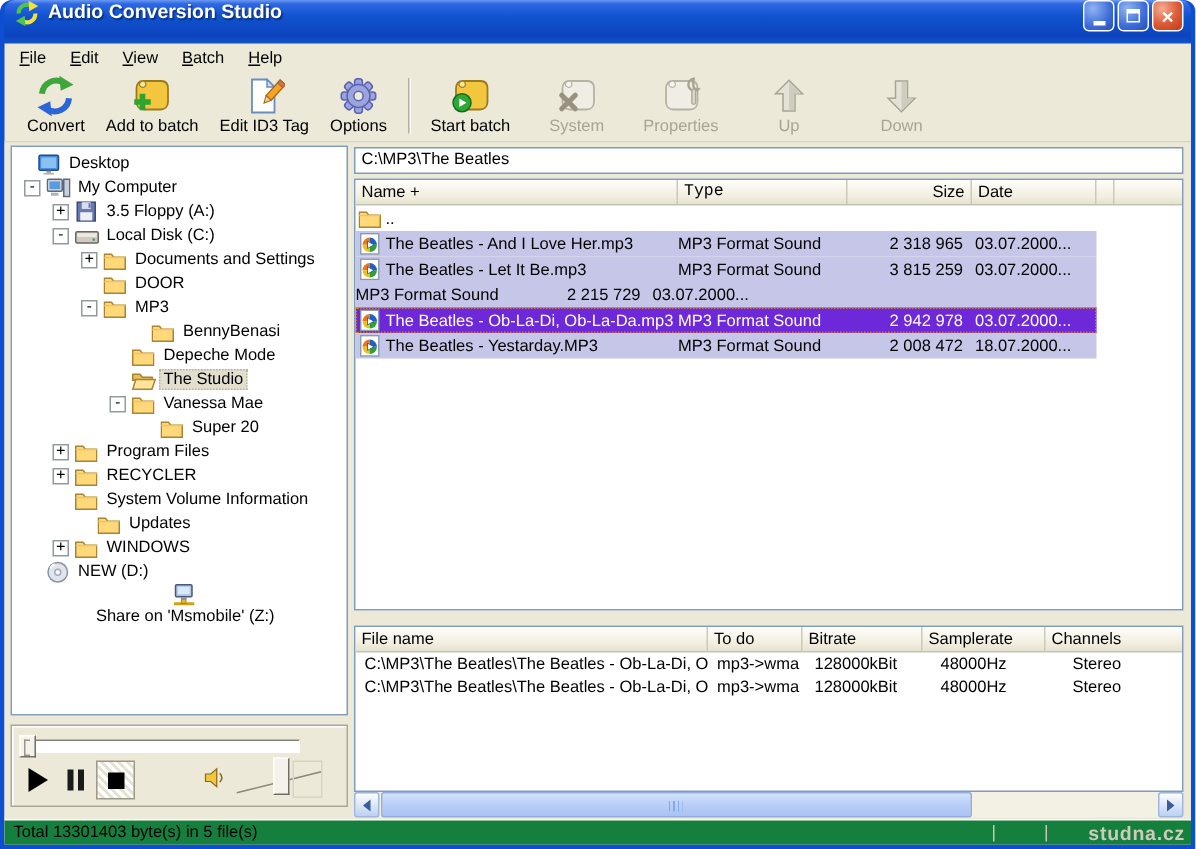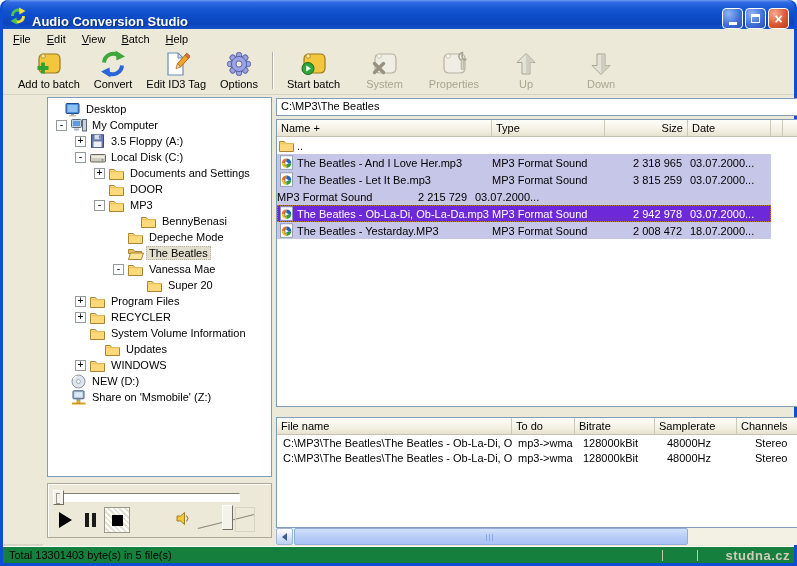--- a/index.html
+++ b/index.html
@@ -1,20 +1,20 @@
 <!DOCTYPE html>
 <html><head>
 <meta charset="utf-8">
 <style>
   html,body{margin:0;padding:0;background:#fff;}
   *{box-sizing:border-box;}
   .window{position:relative;width:797px;height:566px;background:#0E4FD2;padding:0 3px 3px;
     border-radius:8px 8px 0 0;font-family:"Liberation Sans",sans-serif;overflow:hidden;}
   
-  .titlebar{height:29px;display:flex;align-items:flex-end;padding:0 5px 0 6px;border-radius:7px 7px 0 0;
+  .titlebar{height:29px;display:flex;align-items:flex-start;padding:0 5px 0 6px;border-radius:7px 7px 0 0;
     background:linear-gradient(180deg,#6A9AF2 0%,#2E68E2 9%,#1152CE 38%,#0C44BE 82%,#1453CA 100%);}
   .title-text{color:#fff;font-weight:bold;font-size:13px;margin-left:5px;flex:1;
     text-shadow:1px 1px 1px #0A2E7A;white-space:nowrap;}
   .win-btn{width:21px;height:21px;margin-left:2px;border:1px solid #fff;border-radius:4px;
     display:flex;align-items:center;justify-content:center;flex:none;}
   .btn-blue{background:radial-gradient(circle at 30% 25%,#8FB4F4,#3D6CD8 60%,#274FB8);}
   .btn-close{background:radial-gradient(circle at 30% 25%,#F4AC92,#DC5936 55%,#BE3A18);}
   .glyph-min{width:8px;height:3px;background:#fff;margin-top:9px;}
   .glyph-max{width:9px;height:9px;border:1px solid #fff;border-top-width:3px;}
   .glyph-close{color:#fff;font-weight:bold;font-size:14px;line-height:14px;}
@@ -24,21 +24,21 @@
   .menu-item{padding:2px 8px;cursor:default;}
   
   .toolbar{height:47px;display:flex;align-items:flex-start;padding:1px 0 0 8px;flex:none;
     border-bottom:1px solid #D8D4C4;}
   .tb-btn{display:flex;flex-direction:column;align-items:center;padding:1px 7px 0;font-size:11px;
     color:#000;white-space:nowrap;}
   .tb-btn.disabled{color:#A9A592;}
   .tb-icon{width:28px;height:28px;}
   .tb-sep{width:1px;align-self:stretch;margin:3px 7px 5px;background:#B4B0A0;box-shadow:1px 0 0 #fff;flex:none;}
   
-  .content{flex:1;position:relative;background:#ECE9D8;margin-left:40px;}
+  .content{flex:1;position:relative;background:#ECE9D8;}
   .panel{position:absolute;background:#fff;border:1px solid #7F9DB9;}
   #tree-panel{left:4px;top:2px;width:225px;height:380px;overflow:hidden;font-size:11px;padding-top:3px;}
   .tree-row{height:16px;display:flex;align-items:center;white-space:nowrap;}
   .tree-expander{width:11px;height:11px;border:1px solid #919B9C;background:#fff;font-size:10px;
     line-height:8px;text-align:center;margin-right:3px;flex:none;font-family:"DejaVu Sans Mono",monospace;}
   .tree-spacer{width:14px;flex:none;}
   .tree-icon{width:17px;height:15px;margin-right:2px;flex:none;display:flex;align-items:center;justify-content:center;}
   .tree-label{padding:1px 3px;line-height:12px;}
   .tree-label.selected{background:#E3DFCE;outline:1px dotted #B8B49E;outline-offset:-1px;}
   
@@ -135,34 +135,34 @@
         <span class="menu-item"><u>F</u>ile</span>
         <span class="menu-item"><u>E</u>dit</span>
         <span class="menu-item"><u>V</u>iew</span>
         <span class="menu-item"><u>B</u>atch</span>
         <span class="menu-item"><u>H</u>elp</span>
       </div>
 
     <div class="toolbar" id="toolbar">
         <div class="tb-btn">
           <div class="tb-icon"><svg width="28" height="28" viewBox="0 0 28 28" xmlns="http://www.w3.org/2000/svg">
-              <path d="M8.5 4 C5.5 4 4 6 4 9 L4 18 C4 21 6 23 9 23 L20 23 C23 23 25 21 25 18 L25 9 C25 6 23.5 4 20.5 4 Z" fill="#F2C73E" stroke="#9A7A1E" stroke-width="1.2"></path>
-              <path d="M8.5 4 C10.5 4.6 11 7 9.2 8 C7.2 8.8 5.2 7 6.2 5.2 C6.8 4.3 7.6 4 8.5 4 Z" fill="#FBE89A" stroke="#9A7A1E" stroke-width=".8"></path>
-              <path d="M8 12.5 V23.5 M2.5 18 H13.5" stroke="#2FA32F" stroke-width="3.8"></path>
-            </svg></div>
-          <div class="tb-label">Add to batch</div>
-        </div>
-        <div class="tb-btn">
-          <div class="tb-icon"><svg width="28" height="28" viewBox="0 0 28 28" xmlns="http://www.w3.org/2000/svg">
               <path d="M5 12.5 A9.5 9.5 0 0 1 19.5 5.2" fill="none" stroke="#3FA63C" stroke-width="4"></path>
               <polygon points="16.5,0.5 26,6.5 17.5,10.5" fill="#3FA63C"></polygon>
               <path d="M23 15.5 A9.5 9.5 0 0 1 8.5 22.8" fill="none" stroke="#2A66D8" stroke-width="4"></path>
               <polygon points="11.5,27.5 2,21.5 10.5,17.5" fill="#2A66D8"></polygon>
             </svg></div>
           <div class="tb-label">Convert</div>
+        </div>
+        <div class="tb-btn">
+          <div class="tb-icon"><svg width="28" height="28" viewBox="0 0 28 28" xmlns="http://www.w3.org/2000/svg">
+              <path d="M8.5 4 C5.5 4 4 6 4 9 L4 18 C4 21 6 23 9 23 L20 23 C23 23 25 21 25 18 L25 9 C25 6 23.5 4 20.5 4 Z" fill="#F2C73E" stroke="#9A7A1E" stroke-width="1.2"></path>
+              <path d="M8.5 4 C10.5 4.6 11 7 9.2 8 C7.2 8.8 5.2 7 6.2 5.2 C6.8 4.3 7.6 4 8.5 4 Z" fill="#FBE89A" stroke="#9A7A1E" stroke-width=".8"></path>
+              <path d="M8 12.5 V23.5 M2.5 18 H13.5" stroke="#2FA32F" stroke-width="3.8"></path>
+            </svg></div>
+          <div class="tb-label">Add to batch</div>
         </div>
         <div class="tb-btn">
           <div class="tb-icon"><svg width="28" height="28" viewBox="0 0 28 28" xmlns="http://www.w3.org/2000/svg">
               <path d="M6 3 h10 l5 5 v17 h-15 z" fill="#FFFFFF" stroke="#6A8CC0" stroke-width="1.2"></path>
               <path d="M16 3 l5 5 h-5 z" fill="#CADAF2" stroke="#6A8CC0"></path>
               <g transform="rotate(42 19 13)">
                 <rect x="16.8" y="2" width="4.6" height="14" fill="#F5A42A" stroke="#A86A14" stroke-width=".9"></rect>
                 <path d="M16.8 16 h4.6 l-2.3 4.6 z" fill="#EED3A8" stroke="#A86A14" stroke-width=".7"></path>
                 <rect x="16.8" y="2" width="4.6" height="2.6" fill="#D86A6A" stroke="#A86A14" stroke-width=".7"></rect>
               </g>
@@ -326,21 +326,21 @@
             <span class="tree-label">Depeche Mode</span>
           </div>
           <div class="tree-row" style="padding-left: 65px;">
             <span class="tree-spacer"></span>
             <span class="tree-icon">
               <svg width="16" height="13" viewBox="0 0 16 13" xmlns="http://www.w3.org/2000/svg">
                 <path d="M0.5 2.5 h4.8 l1.6 2 h6.6 v2 h-13 z" fill="#E8BE5E" stroke="#A98432"></path>
                 <path d="M2.5 6 h13 l-2.2 6.5 h-12.8 z" fill="#FFE49A" stroke="#A98432"></path>
               </svg>
             </span>
-            <span class="tree-label selected">The Beatles</span>
+            <span class="tree-label selected">The Studio</span>
           </div>
           <div class="tree-row" style="padding-left: 65px;">
             <span class="tree-expander">-</span>
             <span class="tree-icon">
               <svg width="15" height="13" viewBox="0 0 15 13" xmlns="http://www.w3.org/2000/svg">
                 <path d="M0.5 2.5 h4.8 l1.6 2 h7.6 v8 h-14 z" fill="#FFD87A" stroke="#A98432"></path>
                 <path d="M0.5 4.7 h14" stroke="#EFC35E"></path>
               </svg>
             </span>
             <span class="tree-label">Vanessa Mae</span>
@@ -409,21 +409,21 @@
             <span class="tree-spacer"></span>
             <span class="tree-icon">
               <svg width="15" height="15" viewBox="0 0 15 15" xmlns="http://www.w3.org/2000/svg">
                 <circle cx="7.5" cy="7.5" r="6.5" fill="#E0E4EC" stroke="#8A92A2"></circle>
                 <circle cx="7.5" cy="7.5" r="2" fill="#F8F8FC" stroke="#A2AAB8"></circle>
                 <path d="M2.5 5 A6 6 0 0 1 5.5 2" stroke="#FFF" stroke-width="1.3" fill="none"></path>
               </svg>
             </span>
             <span class="tree-label">NEW (D:)</span>
           </div>
-          <div class="tree-row" style="padding-left: 8px;">
+          <div class="tree-row" style="padding-left: 8px; flex-direction: column;">
             <span class="tree-spacer"></span>
             <span class="tree-icon">
               <svg width="16" height="15" viewBox="0 0 16 15" xmlns="http://www.w3.org/2000/svg">
                 <rect x="2" y="0.8" width="11" height="8" rx="0.8" fill="#AEC2DC" stroke="#4A5A7A"></rect>
                 <rect x="3.5" y="2.2" width="8" height="5" fill="#D8EAF8"></rect>
                 <rect x="5.5" y="9" width="4" height="1.6" fill="#8A96A6"></rect>
                 <path d="M1 13.5 h13.5" stroke="#D4A017" stroke-width="2"></path>
                 <rect x="6" y="10.8" width="3" height="2.4" fill="#E8B830" stroke="#9A7A10" stroke-width=".5"></rect>
               </svg>
             </span>
@@ -446,21 +446,21 @@
         <div class="vol-line"></div>
         <div class="vol-rect"></div>
         <div class="vol-handle"></div>
       </div>
 
       <div class="panel" id="path-bar">C:\MP3\The Beatles</div>
 
       <div class="panel" id="file-list">
         <div class="list-header" id="file-header">
             <div class="hcol" style="width: 215px;">Name +</div>
-            <div class="hcol" style="width: 113px;">Type</div>
+            <div class="hcol" style="width: 113px; font-family: Liberation Mono, monospace;">Type</div>
             <div class="hcol right" style="width: 83px;">Size</div>
             <div class="hcol" style="width: 83px;">Date</div>
             <div class="hcol" style="width: 12px;"></div>
             <div class="hfill"></div>
           </div>
         <div id="file-rows">
             <div class="file-row">
               <div class="fcell fname">
                 <span style="display: inline-flex;">
                   <svg width="15" height="13" viewBox="0 0 15 13" xmlns="http://www.w3.org/2000/svg">

